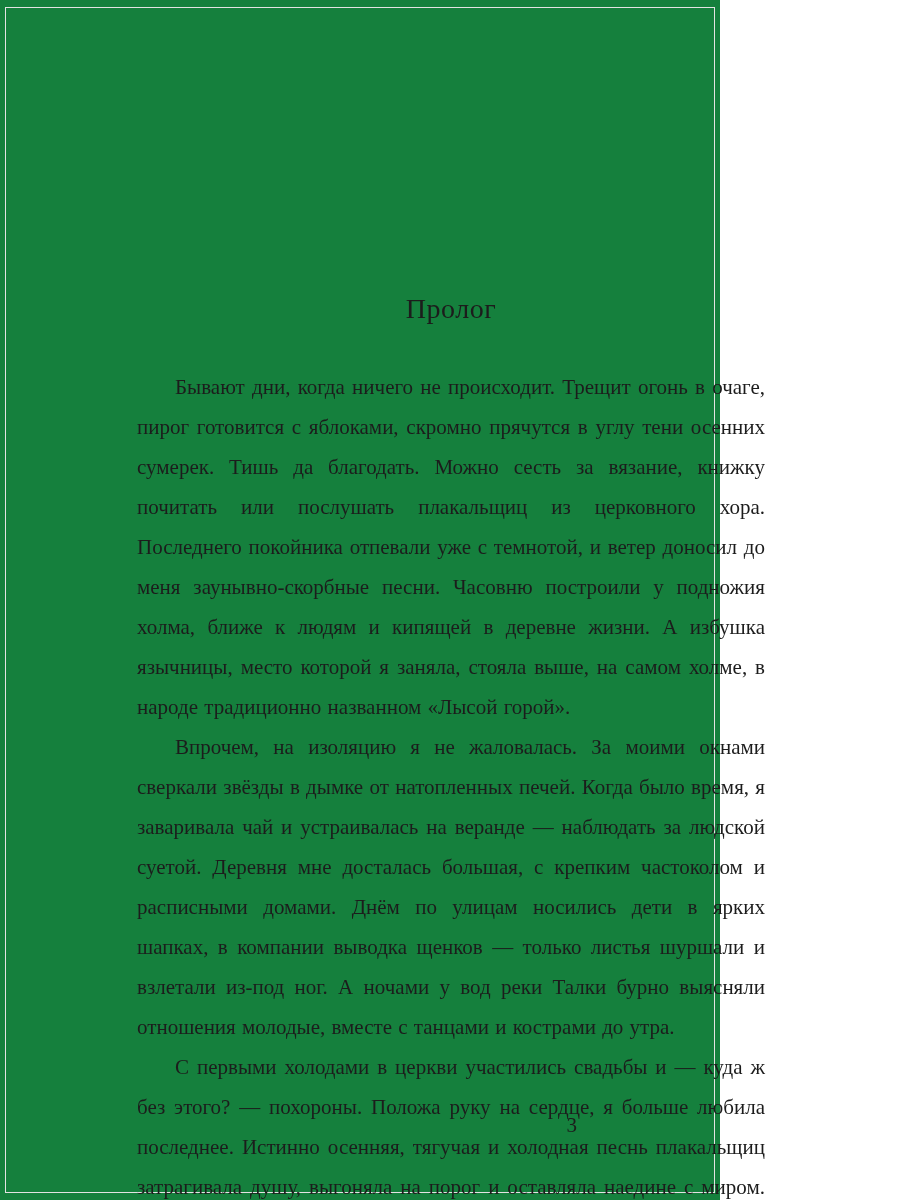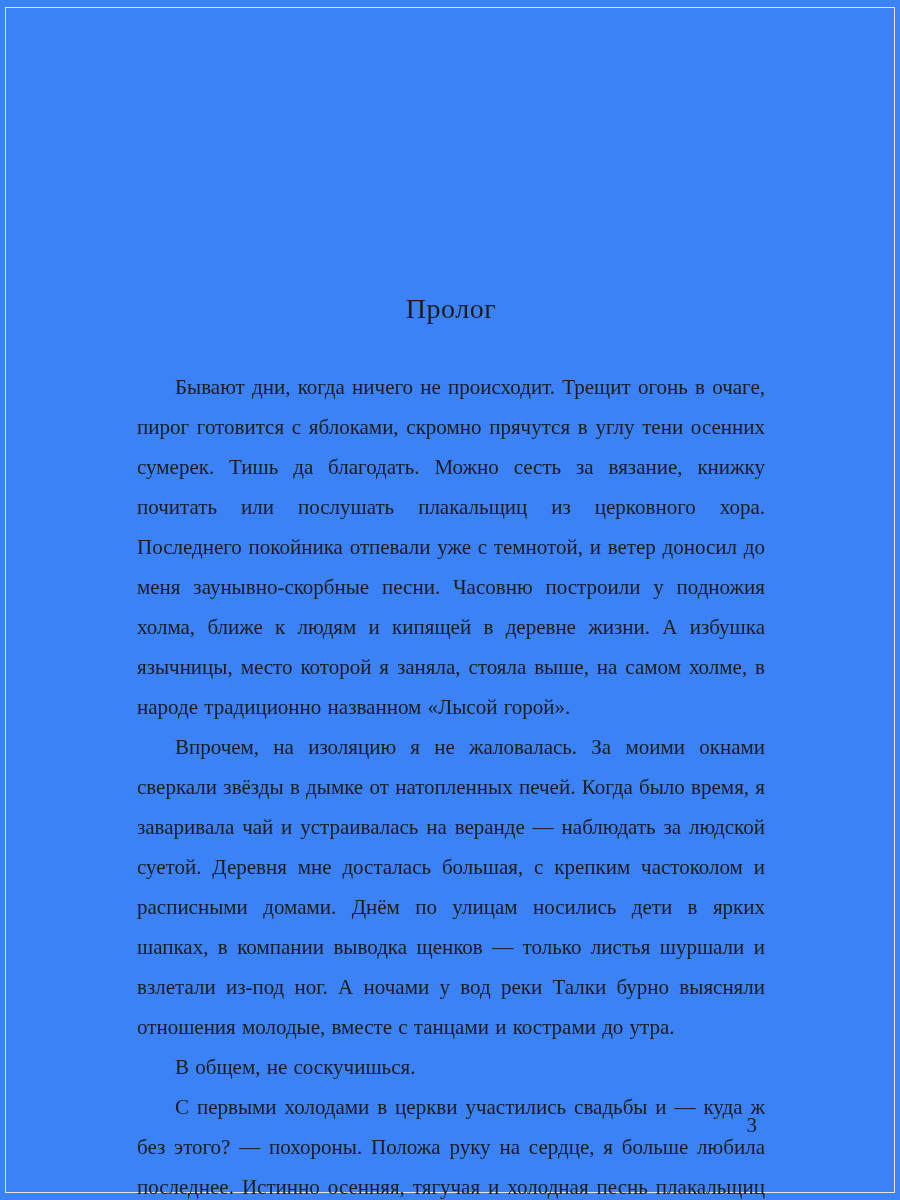--- a/index.html
+++ b/index.html
@@ -9,24 +9,24 @@
   }
   body {
     width: 900px;
     height: 1200px;
     overflow: hidden;
     font-family: "Liberation Serif", "DejaVu Serif", serif;
     color: #1c1c1c;
   }
   .page {
     position: relative;
-    width: 900px;
+    width: 720px;
     height: 1200px;
     box-sizing: border-box;
-    background: #3b82f6;
+    background: #15803d;
   }
   .scan-border {
     position: absolute;
     left: 5px;
     top: 7px;
     right: 5px;
     bottom: 7px;
     border: 1px solid #e3e3e3;
     pointer-events: none;
   }
@@ -67,19 +67,18 @@
 
 <div class="page">
   <div class="scan-border"></div>
 
   <div class="content">
     <h1 class="title">Пролог</h1>
 
     <div class="text-block">
       <p>Бывают дни, когда ничего не происходит. Трещит огонь в очаге, пирог готовится с яблоками, скромно прячутся в углу тени осенних сумерек. Тишь да благодать. Можно сесть за вязание, книжку почитать или послушать плакальщиц из церковного хора. Последнего покойника отпевали уже с темнотой, и ветер доносил до меня заунывно-скорбные песни. Часовню построили у подножия холма, ближе к людям и кипящей в деревне жизни. А избушка язычницы, место которой я заняла, стояла выше, на самом холме, в народе традиционно названном «Лысой горой».</p>
       <p>Впрочем, на изоляцию я не жаловалась. За моими окнами сверкали звёзды в дымке от натопленных печей. Когда было время, я заваривала чай и устраивалась на веранде — наблюдать за людской суетой. Деревня мне досталась большая, с крепким частоколом и расписными домами. Днём по улицам носились дети в ярких шапках, в компании выводка щенков — только листья шуршали и взлетали из-под ног. А ночами у вод реки Талки бурно выясняли отношения молодые, вместе с танцами и кострами до утра.</p>
-      <p>В общем, не соскучишься.</p>
       <p>С первыми холодами в церкви участились свадьбы и — куда ж без этого? — похороны. Положа руку на сердце, я больше любила последнее. Истинно осенняя, тягучая и холодная песнь плакальщиц затрагивала душу, выгоняла на порог и оставляла наедине с миром. С долей иронии и скупой слезой я вспоминала собственные похороны. Похороны</p>
     </div>
   </div>
 
   <div class="page-number">3</div>
 </div>
 
 </body></html>

